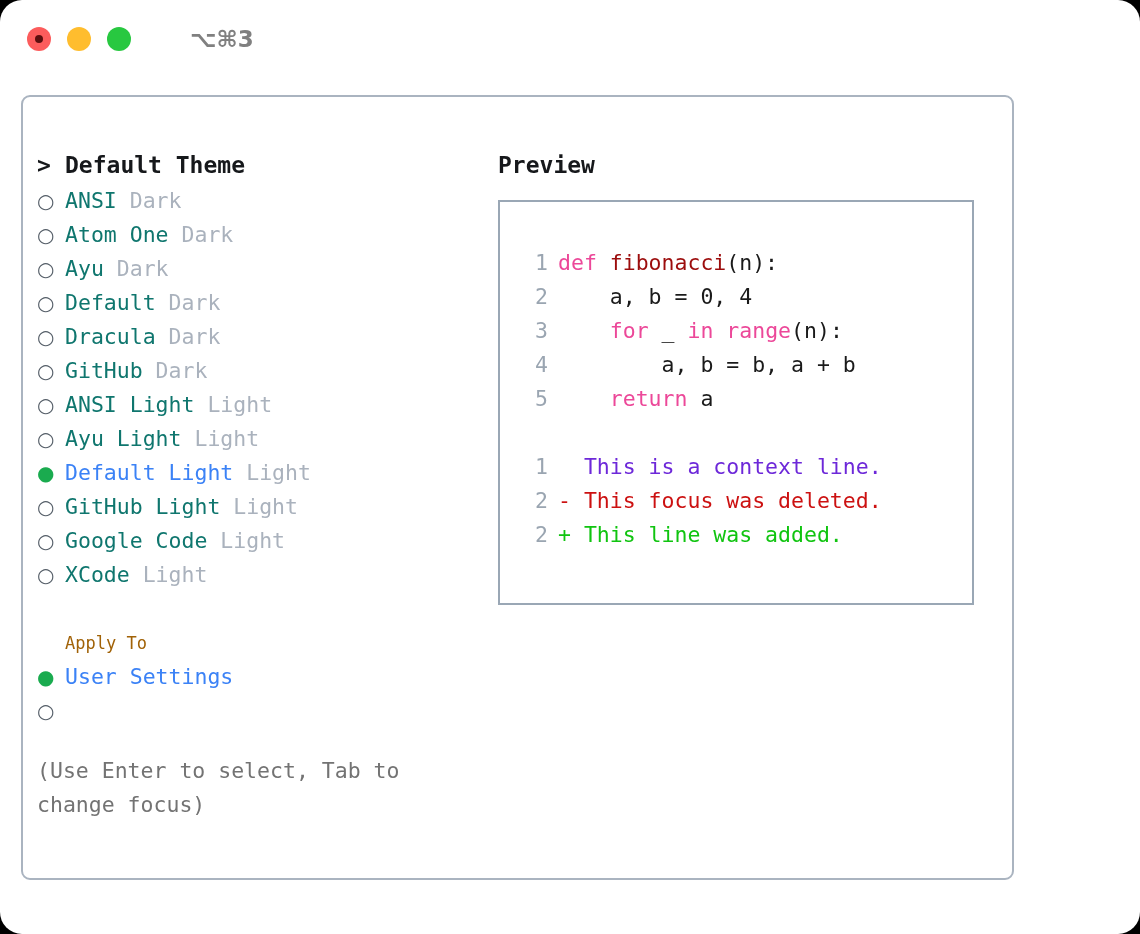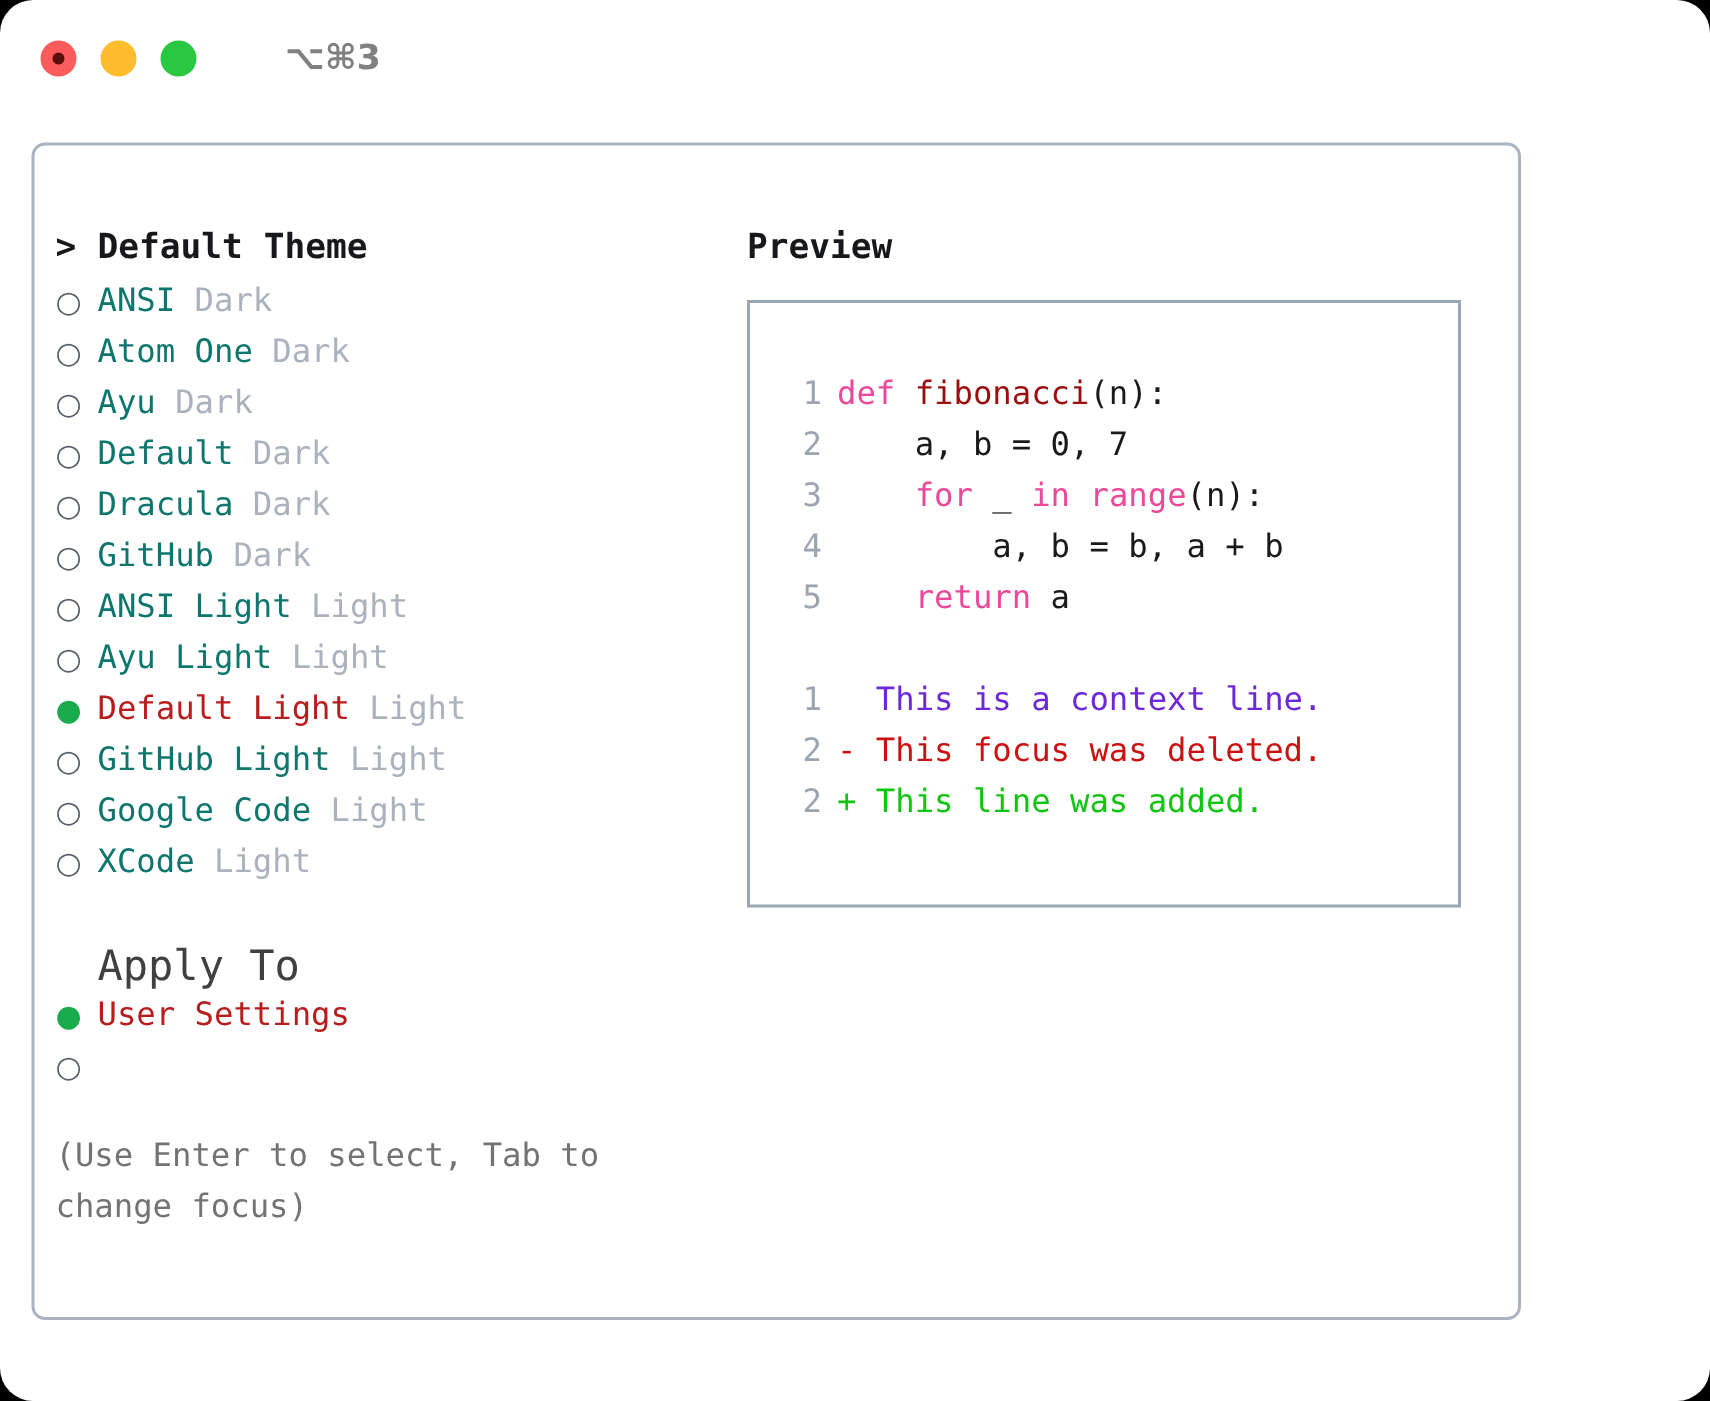--- a/index.html
+++ b/index.html
@@ -94,21 +94,21 @@
     flex: none;
     color: #555e68;
     font-size: 20px;
     font-family: "DejaVu Sans", "Liberation Sans", sans-serif;
     line-height: 34px;
   }
   .marker.sel {
     color: #1aab4f;
   }
   .label { color: #0f766e; }
-  .label.sel { color: #b91c1c; }
+  .label.sel { color: #3b82f6; }
   .tag {
     color: #aab2bd;
     margin-left: 0;
   }
 
   #list-header {
     height: 38px;
     display: flex;
     align-items: center;
     font-size: 23px;
@@ -119,22 +119,22 @@
   #list-header .caret {
     width: 28px;
     flex: none;
     font-weight: bold;
   }
 
   .section-header {
     height: 34px;
     display: flex;
     align-items: center;
-    font-size: 28px;
-    color: #404040;
+    font-size: 17px;
+    color: #a16207;
     white-space: pre;
   }
   .section-header .spacer { width: 28px; flex: none; }
 
   .gap { height: 34px; }
   .gap-small { height: 26px; }
 
   #hint {
     font-size: 21.5px;
     color: #737373;
@@ -241,21 +241,21 @@
       <div class="gap-small"></div>
 
       <div id="hint">(Use Enter to select, Tab to change focus)</div>
     </div>
 
     <div id="right-col">
       <div id="preview-title">Preview</div>
       <div id="preview-box">
         <div id="code-block">
             <div class="code-line"><span class="lno">1</span><span class="code-body"><span class="kw">def </span><span class="fn">fibonacci</span><span class="plain">(n):</span></span></div>
-            <div class="code-line"><span class="lno">2</span><span class="code-body"><span class="plain">    a, b = 0, 7</span></span></div>
+            <div class="code-line"><span class="lno">2</span><span class="code-body"><span class="plain">    a, b = 0, 4</span></span></div>
             <div class="code-line"><span class="lno">3</span><span class="code-body"><span class="plain">    </span><span class="kw">for</span><span class="plain"> _ </span><span class="kw">in </span><span class="kw">range</span><span class="plain">(n):</span></span></div>
             <div class="code-line"><span class="lno">4</span><span class="code-body"><span class="plain">        a, b = b, a + b</span></span></div>
             <div class="code-line"><span class="lno">5</span><span class="code-body"><span class="plain">    </span><span class="kw">return</span><span class="plain"> a</span></span></div>
           </div>
         <div class="blank-line"></div>
         <div id="diff-block">
             <div class="code-line"><span class="lno">1</span><span class="ctx"> </span><span class="ctx"> This is a context line.</span></div>
             <div class="code-line"><span class="lno">2</span><span class="del">-</span><span class="del"> This focus was deleted.</span></div>
             <div class="code-line"><span class="lno">2</span><span class="add">+</span><span class="add"> This line was added.</span></div>
           </div>

